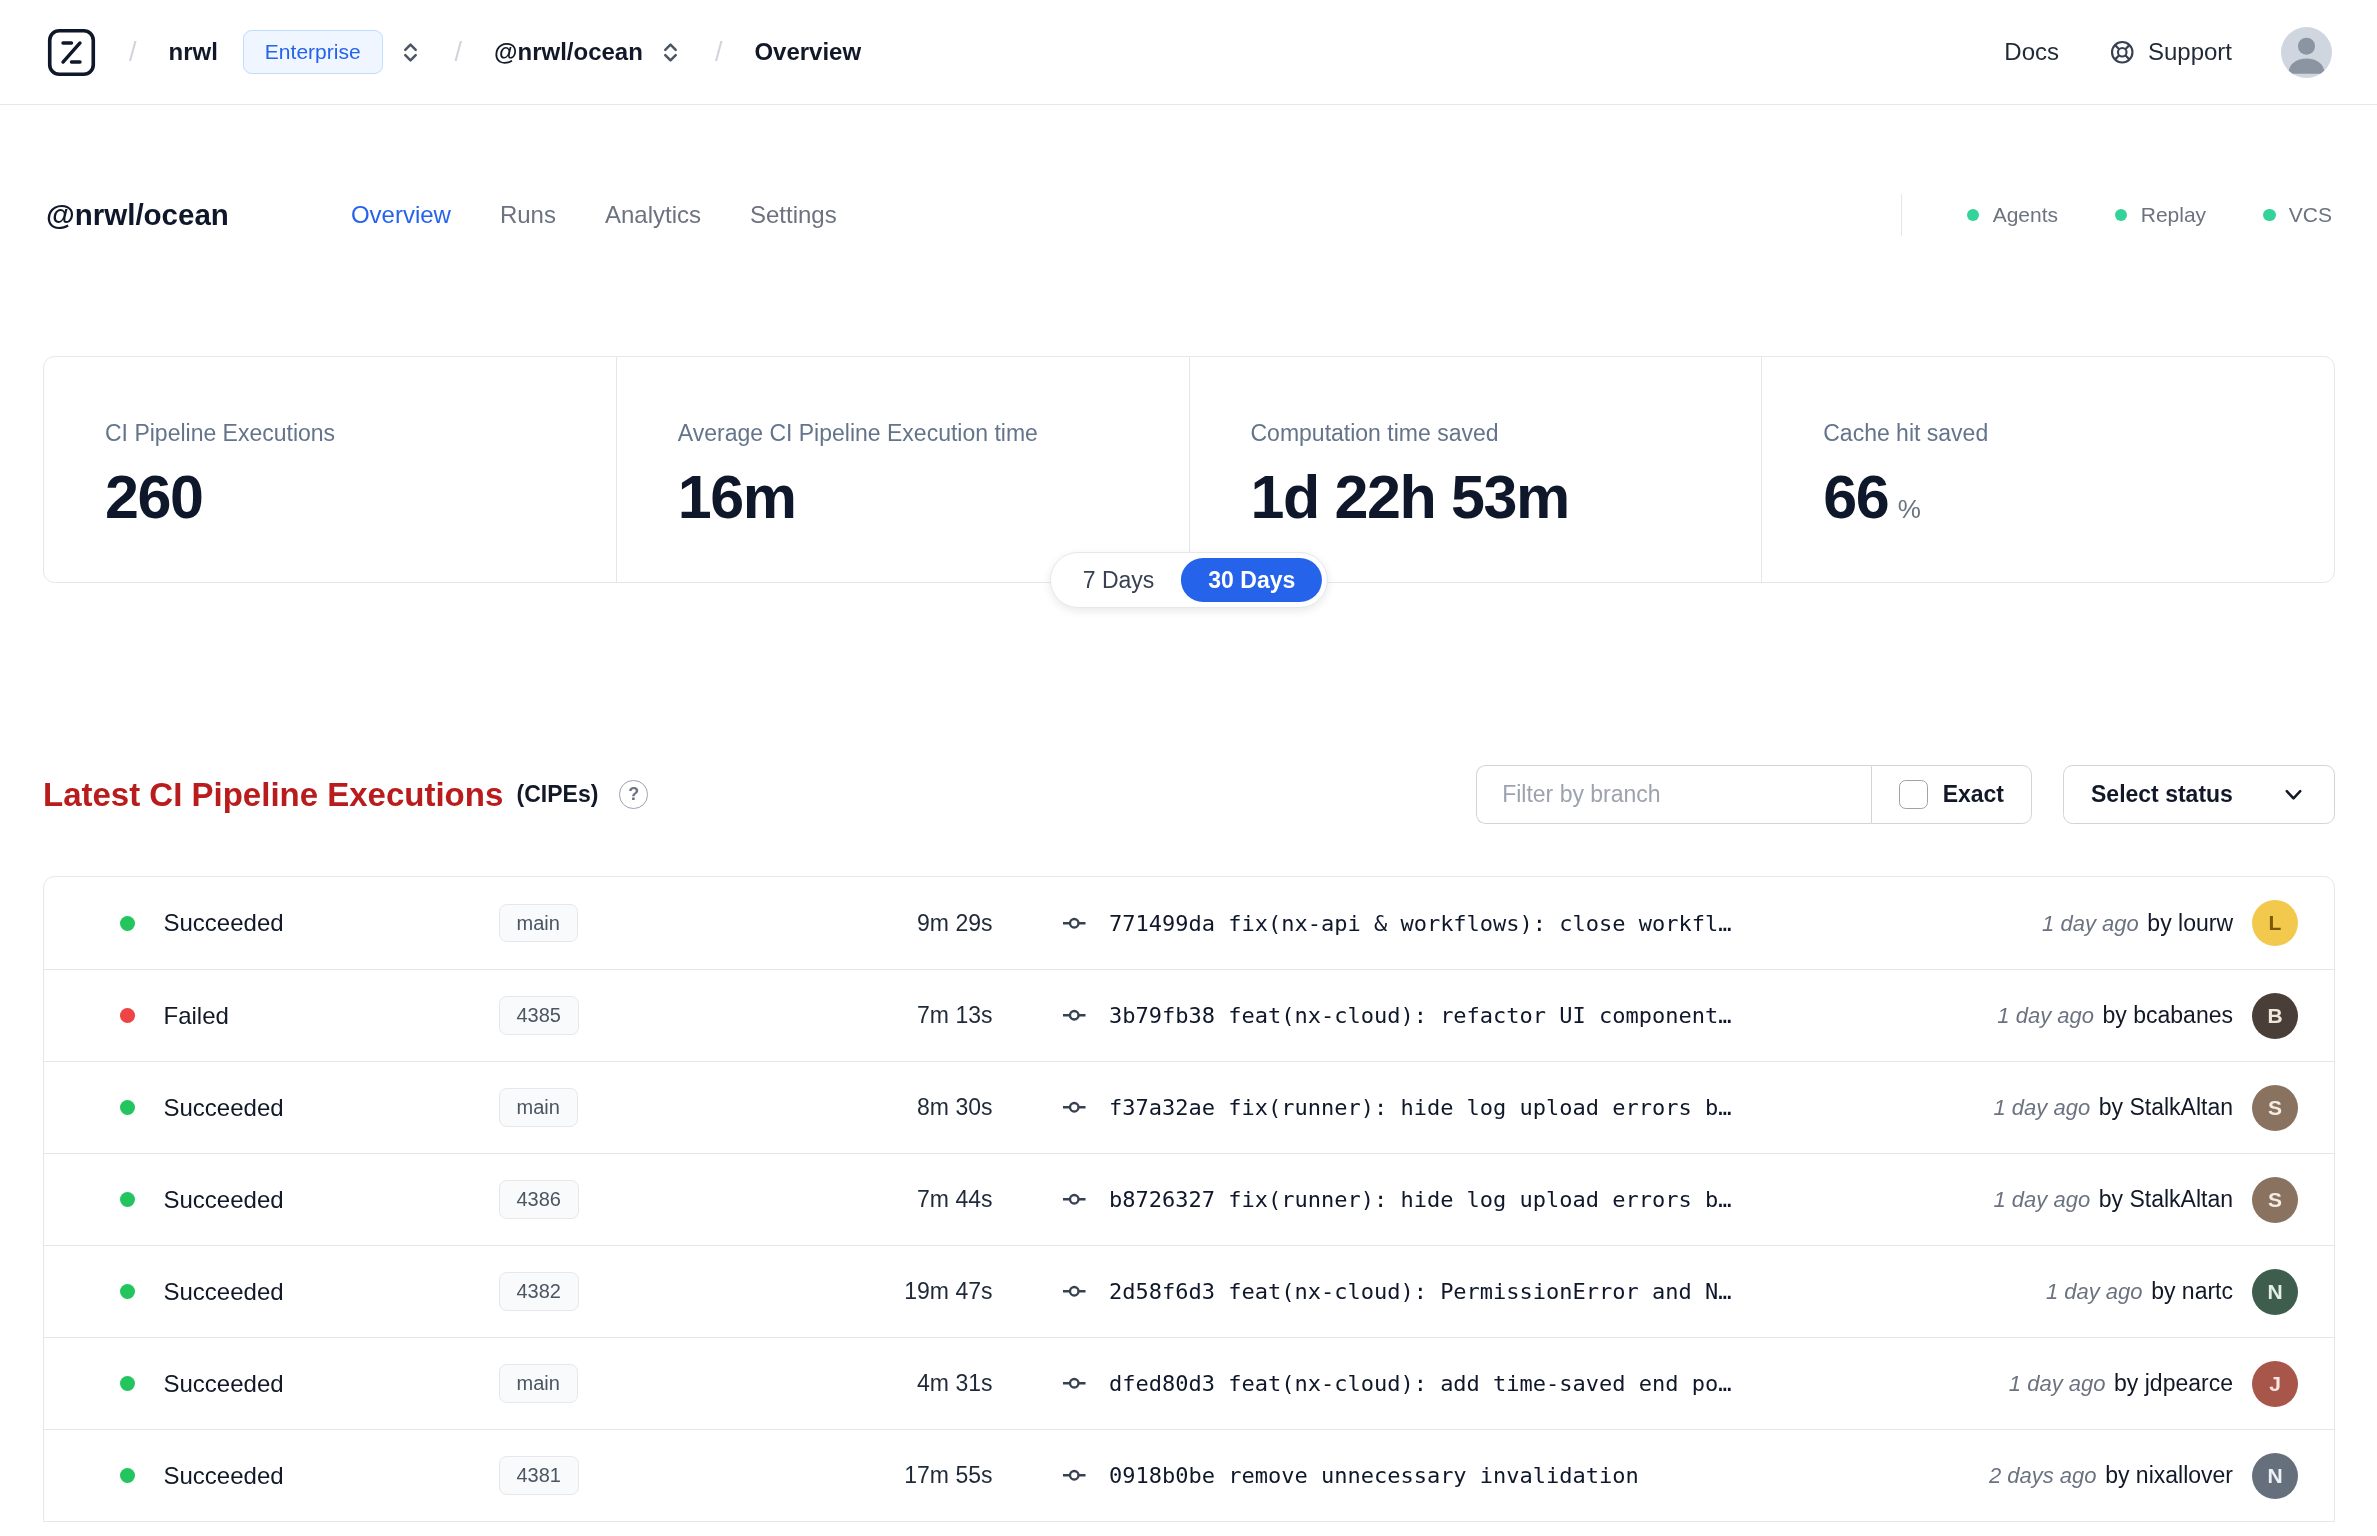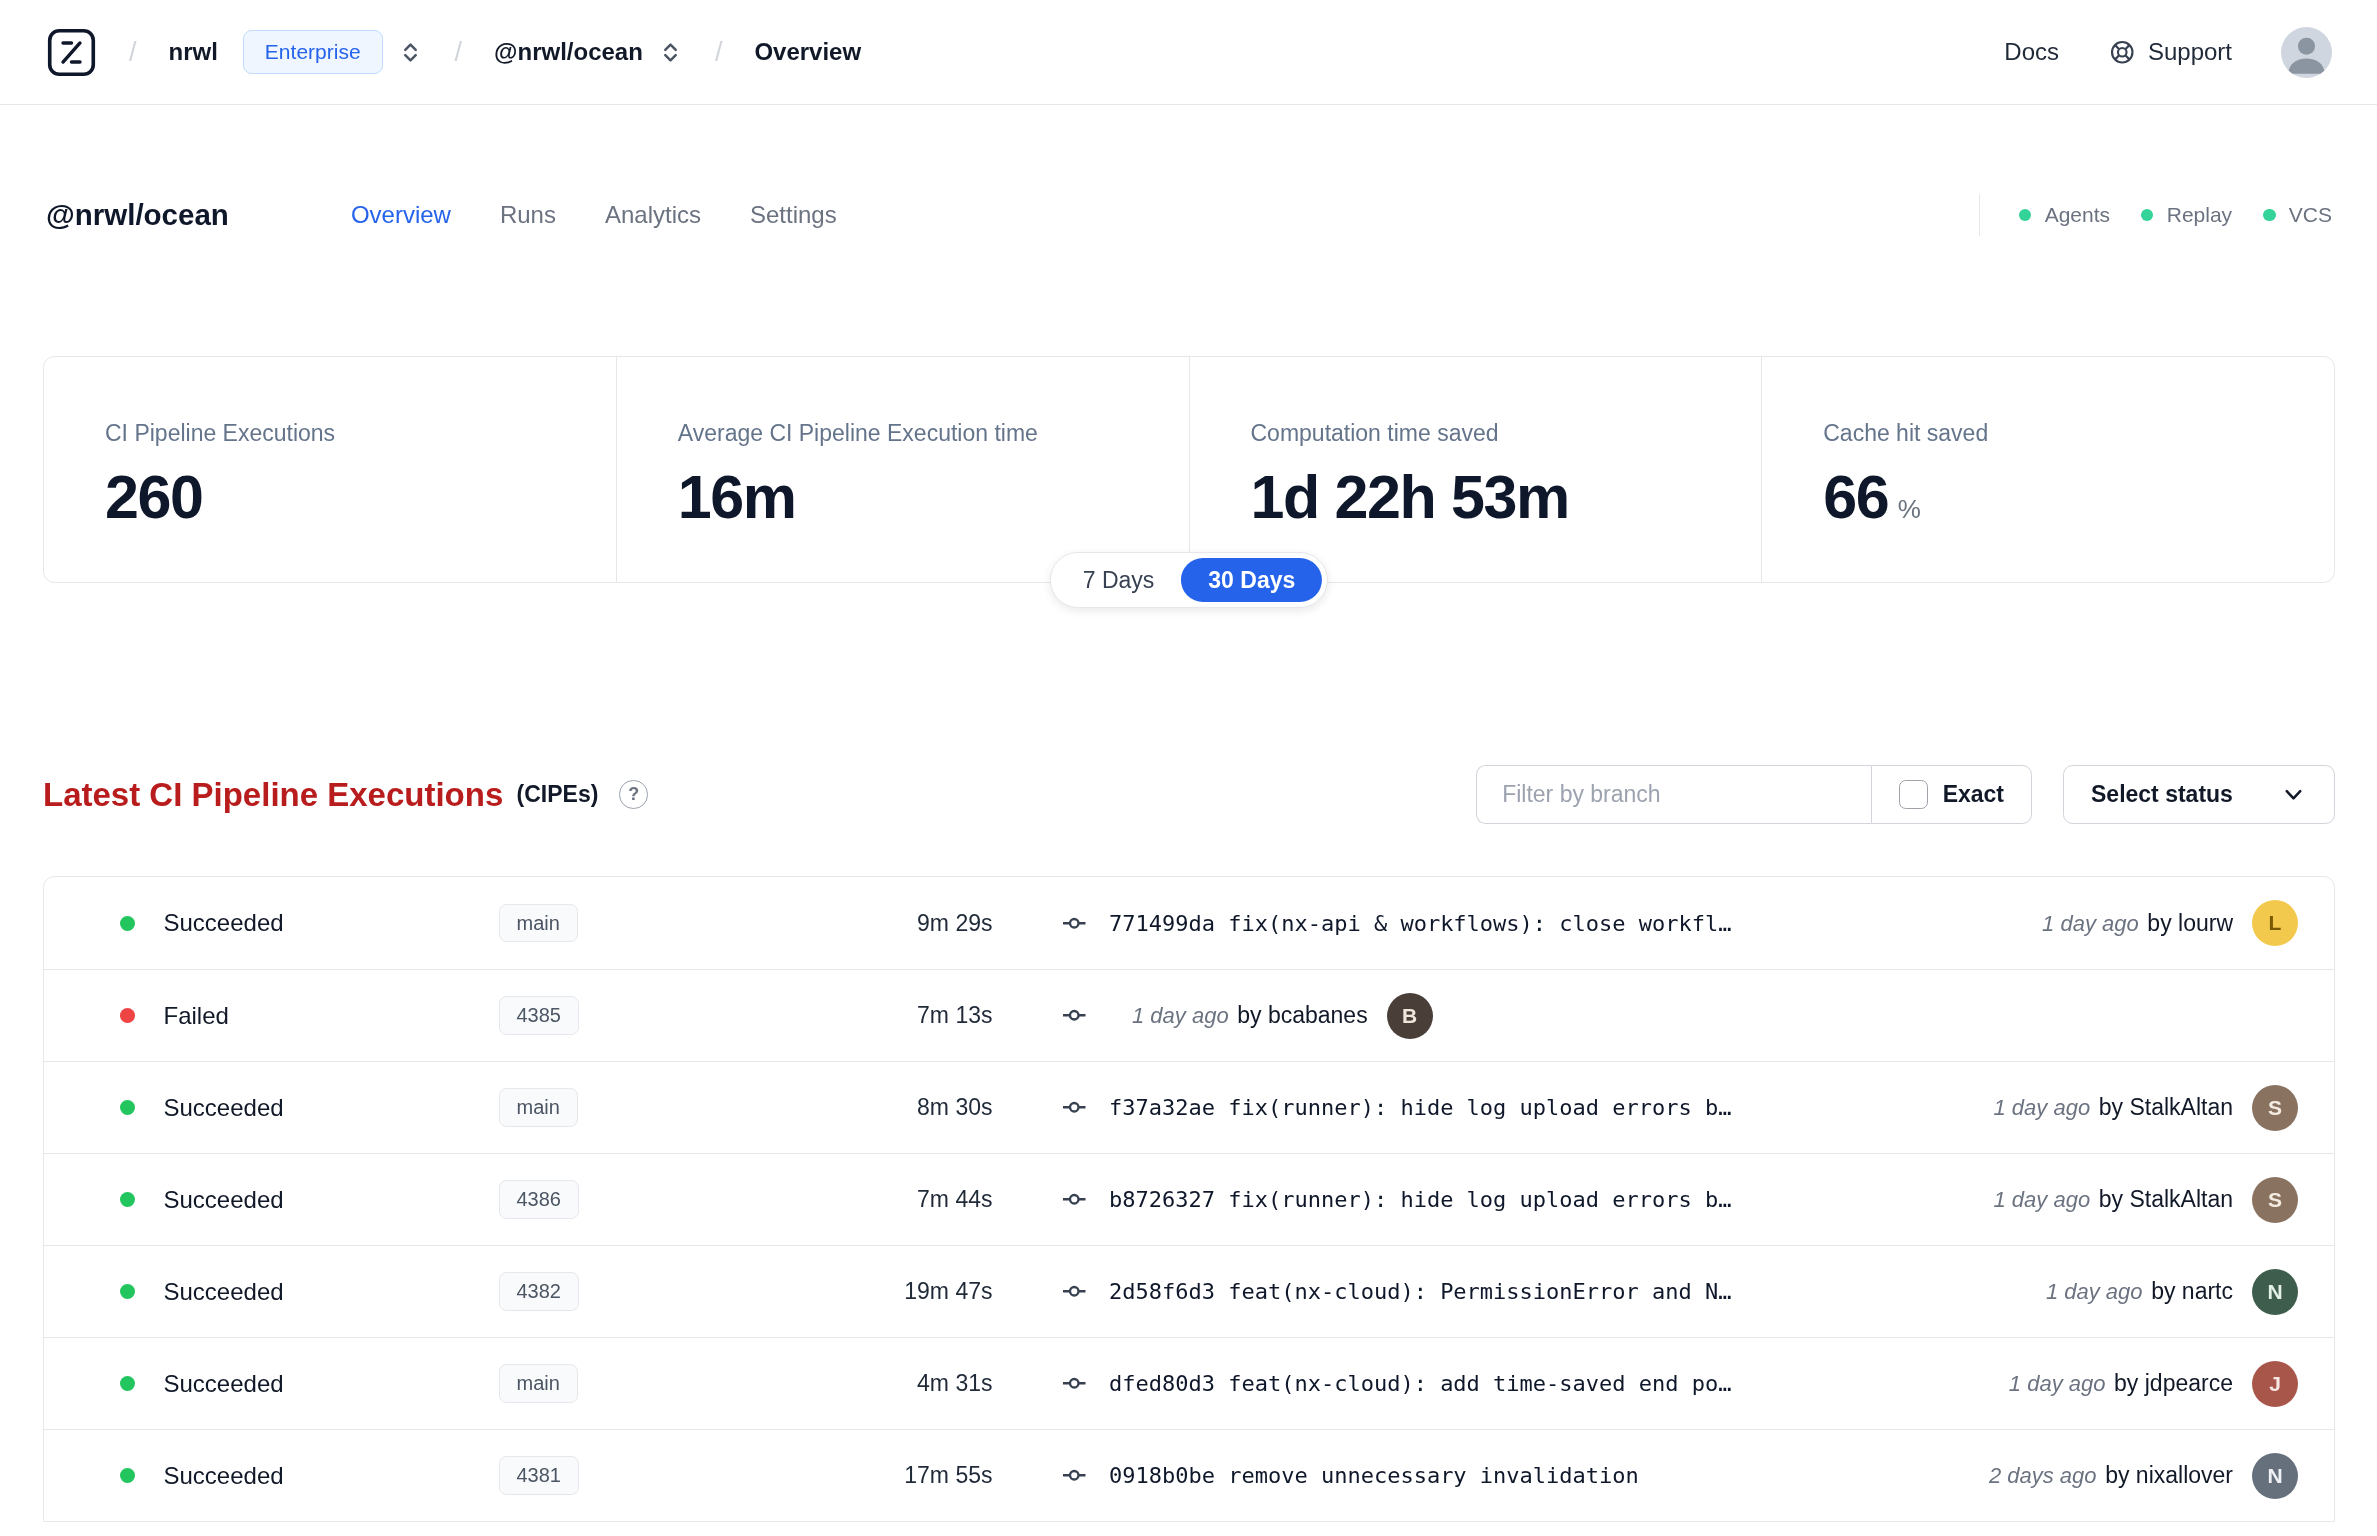--- a/index.html
+++ b/index.html
@@ -26,21 +26,21 @@
     width: 51px; height: 51px; border-radius: 50%; overflow: hidden;
     background: #cfd6df; display: inline-flex; align-items: flex-end; justify-content: center; cursor: pointer;
   }
 
   
   .ws-header { display: flex; align-items: center; padding: 0 46px; margin-top: 89px; }
   .ws-title { font-size: 29.5px; font-weight: 700; color: #0f172a; }
   .tabs { display: flex; gap: 49px; margin-left: 122px; }
   .tab { font-size: 24px; color: #6b7280; cursor: pointer; }
   .tab.active { color: var(--accent, #2563eb); font-weight: 500; }
-  .ws-status { margin-left: auto; display: flex; align-items: center; gap: 31px; }
+  .ws-status { margin-left: auto; display: flex; align-items: center; gap: 57px; }
   .ws-status-divider { width: 1px; height: 42px; background: var(--border, #e5e7eb); margin-right: 7.6px; }
   .status-item { display: flex; align-items: center; gap: 13.3px; cursor: pointer; }
   .status-item .hdot { width: 12.4px; height: 12.4px; border-radius: 50%; background: var(--header-green, #34d399); }
   .status-item .hlabel { font-size: 21px; color: #6b7280; }
 
   
   .stats-wrap { position: relative; margin: 120px 43px 0; }
   .stats {
     display: flex; border: 1px solid var(--border, #e5e7eb); border-radius: 11.4px;
     background: #fff; height: 227px;
@@ -268,20 +268,21 @@
     <span class="dot red"></span>
     <span class="row-status">Failed</span>
     <span class="badge-col"><span class="badge">4385</span></span>
     <span class="duration">7m 13s</span>
     <span class="commit-icon" style="display:inline-flex;">
       <svg viewBox="0 0 24 24" width="28.5" height="28.5" fill="none" stroke="#374151" stroke-width="2">
         <circle cx="12" cy="12" r="3.6"></circle>
         <path d="M2.5 12h5.9M15.6 12h5.9"></path>
       </svg>
     </span>
+    <span class="commit">3b79fb38 feat(nx-cloud): refactor UI component…</span>
     <span class="row-meta">
       <span class="time-ago">1 day ago</span><span class="author">by bcabanes</span>
     </span>
     <span class="row-avatar" style="background: rgb(74, 63, 56); color: rgb(239, 230, 220);">B</span>
   </div>
 
   <div class="cipe-row">
     <span class="dot green"></span>
     <span class="row-status">Succeeded</span>
     <span class="badge-col"><span class="badge">main</span></span>

